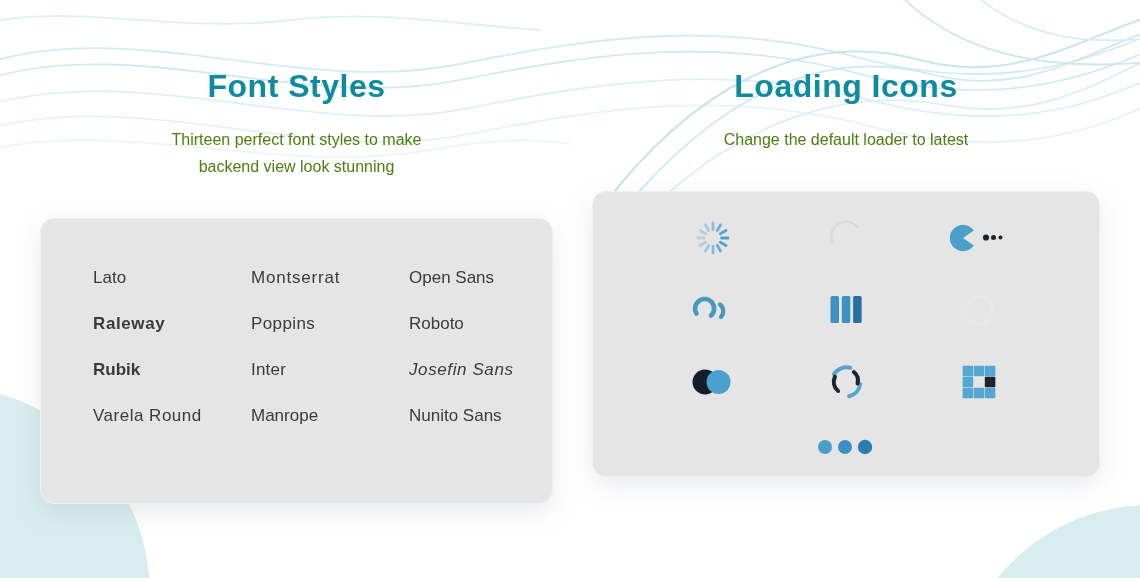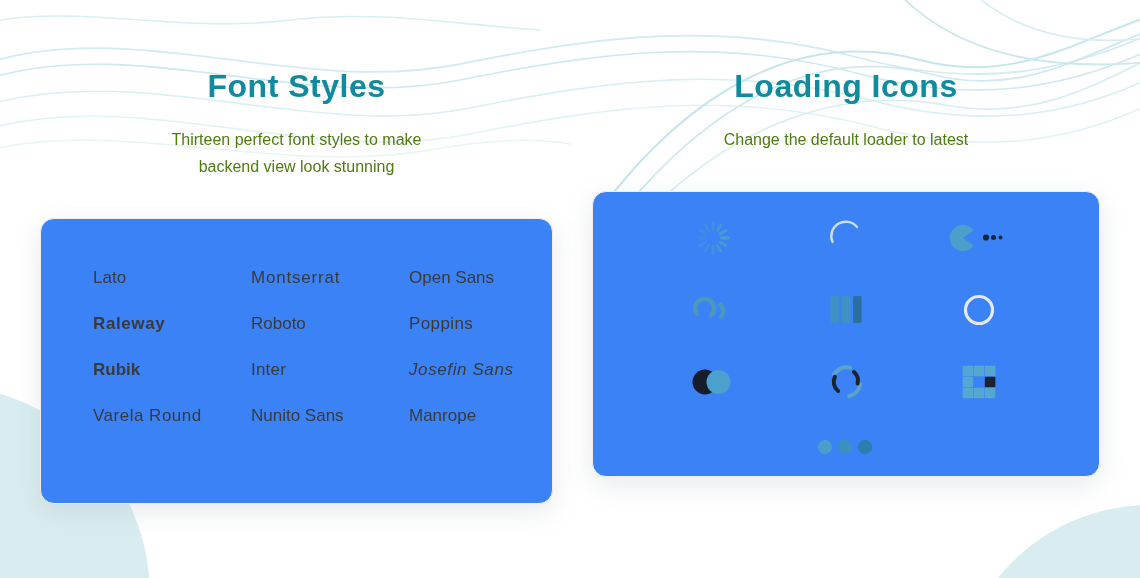--- a/index.html
+++ b/index.html
@@ -21,21 +21,21 @@
 
   .sec-title{
     margin-top:62px;font-size:32px;line-height:48px;font-weight:700;
     color:#0f8a9e;letter-spacing:0.5px;
   }
   .sec-sub{
     margin-top:16px;font-size:16px;line-height:27px;color:#4d7c0f;
   }
 
   .card{
-    margin-top:38px;background:#3b82f6;border:1px solid #efefef;
+    margin-top:38px;background:#e5e5e5;border:1px solid #efefef;
     border-radius:14px;height:286px;box-sizing:border-box;
     box-shadow:0 8px 26px rgba(130,140,150,0.18);
     position:relative;text-align:right;
   }
 
   
   .font-grid{
     display:grid;grid-template-columns:158px 158px 158px;
     padding:36px 0 0 52px;
   }
@@ -89,28 +89,28 @@
   <div class="sec-sub">
     <div>Thirteen perfect font styles to make</div>
     <div>backend view look stunning</div>
   </div>
   <div class="card">
     <div class="font-grid">
       <div class="cell f-lato">Lato</div>
       <div class="cell f-montserrat">Montserrat</div>
       <div class="cell f-opensans">Open Sans</div>
       <div class="cell f-raleway">Raleway</div>
+      <div class="cell f-poppins">Poppins</div>
       <div class="cell f-roboto">Roboto</div>
-      <div class="cell f-poppins">Poppins</div>
       <div class="cell f-rubik">Rubik</div>
       <div class="cell f-inter">Inter</div>
       <div class="cell f-josefin">Josefin Sans</div>
       <div class="cell f-varela">Varela Round</div>
+      <div class="cell f-manrope">Manrope</div>
       <div class="cell f-nunito">Nunito Sans</div>
-      <div class="cell f-manrope">Manrope</div>
     </div>
   </div>
 </div>
 
 <div class="col col-right">
   <div class="sec-title">Loading Icons</div>
   <div class="sec-sub">
     <div>Change the default loader to latest</div>
   </div>
   <div class="card">

